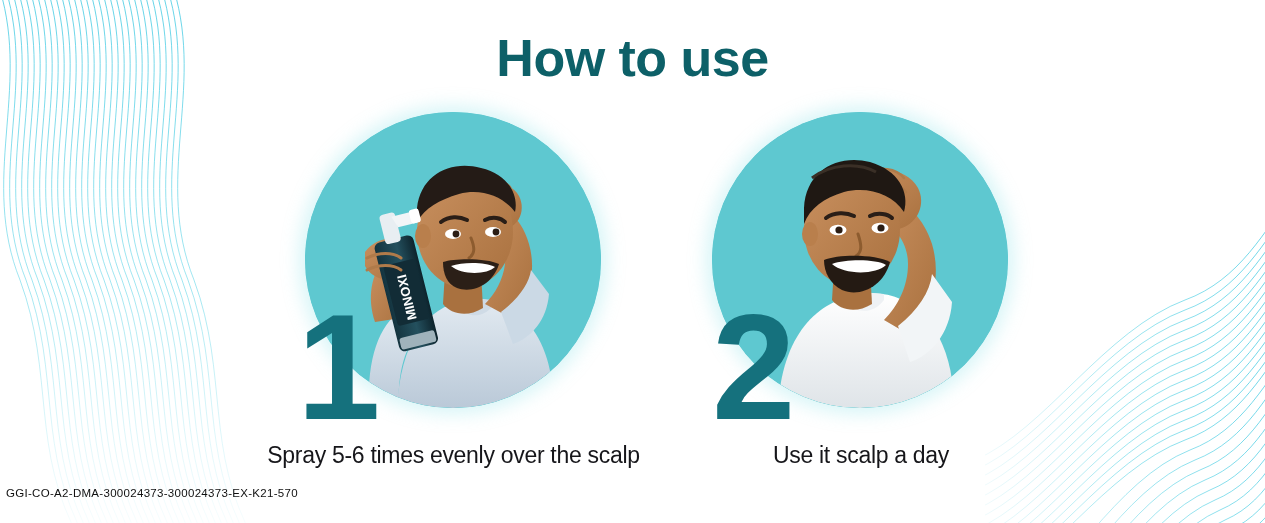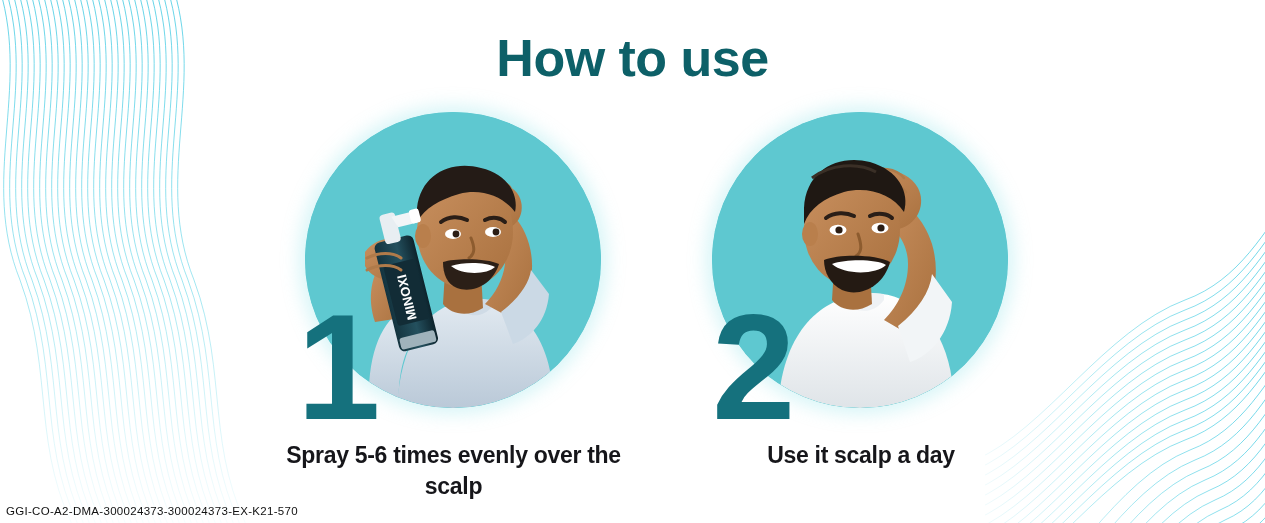--- a/index.html
+++ b/index.html
@@ -70,33 +70,33 @@
     letter-spacing: -4px;
     z-index: 5;
   }
   .step-1 .step-number { left: -8px; }
   .step-2 .step-number { left: 0px; }
 
   .caption {
     position: absolute;
     text-align: center;
     font-size: 23px;
-    font-weight: bold;
+    font-weight: normal;
     color: #16161a;
     line-height: 1.35;
     letter-spacing: -0.3px;
   }
   .caption-1 { top: 440px; left: 266px; width: 375px; }
   .caption-2 { top: 440px; left: 676px; width: 370px; }
 
   
   .legal-code {
     position: absolute;
     left: 6px;
-    bottom: 6px;
+    bottom: 24px;
     font-size: 11.5px;
     letter-spacing: 0.3px;
     color: #101010;
     white-space: nowrap;
   }
 </style>
 </head>
 <body>
 
 <div class="banner">

